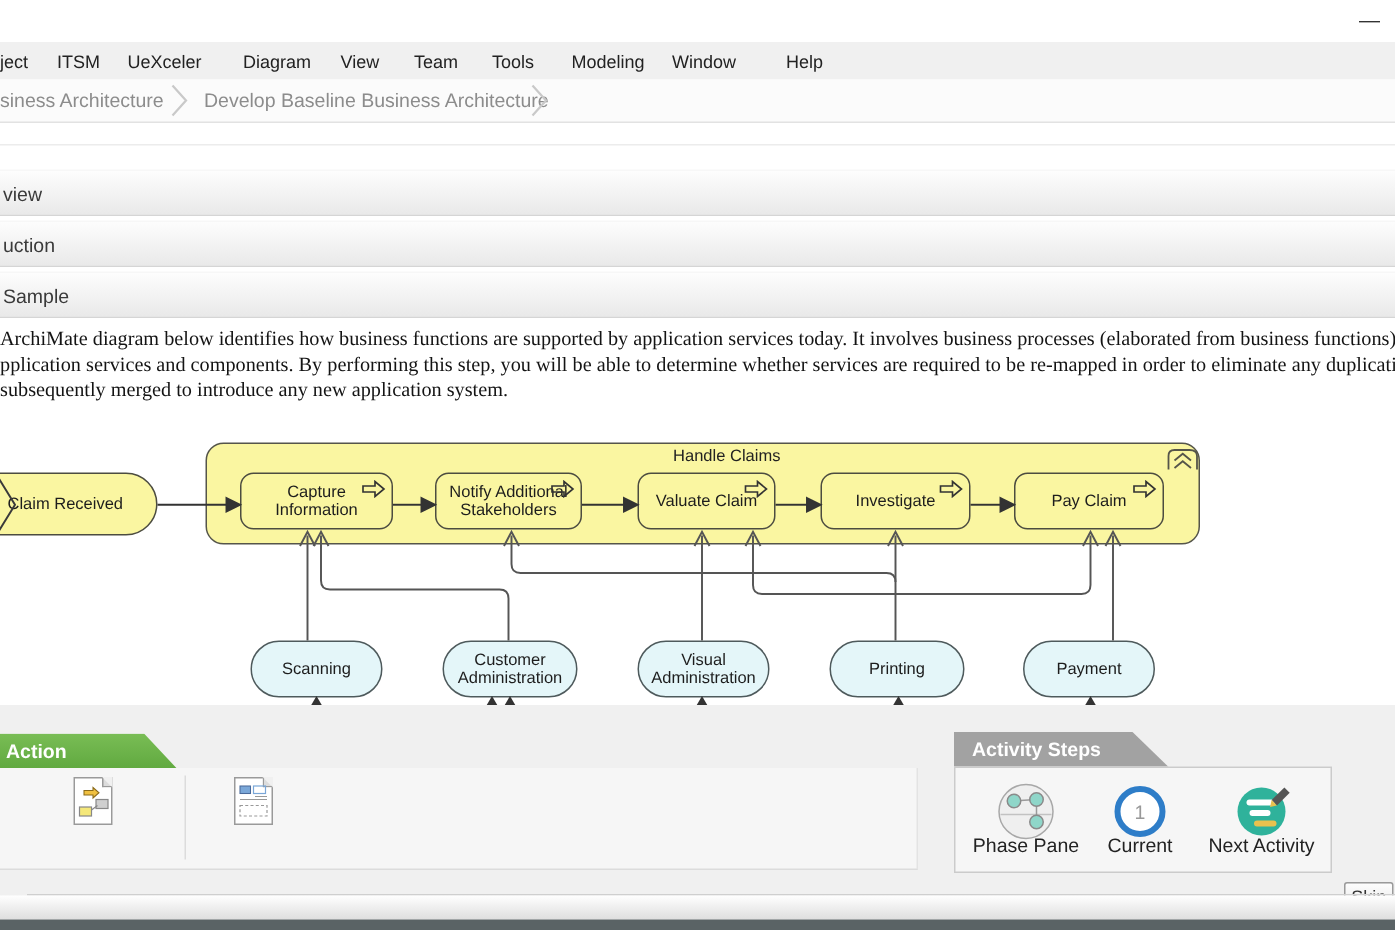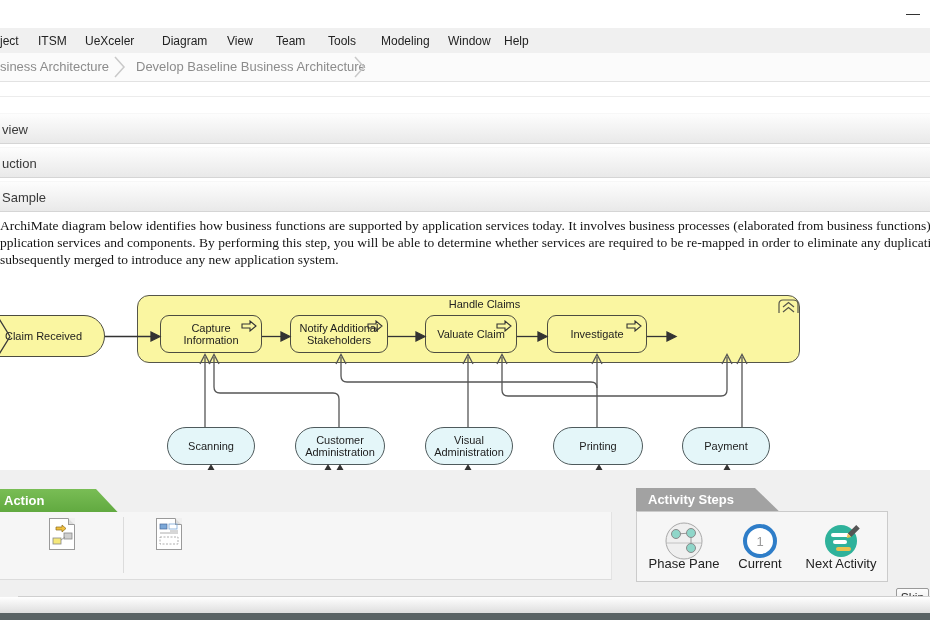--- a/index.html
+++ b/index.html
@@ -75,21 +75,21 @@
   <div class="abs menubar"></div>
   <div class="abs menu-item" style="left:0">ject</div>
   <div class="abs menu-item" style="left:38px">ITSM</div>
   <div class="abs menu-item" style="left:85px">UeXceler</div>
   <div class="abs menu-item" style="left:162px">Diagram</div>
   <div class="abs menu-item" style="left:227px">View</div>
   <div class="abs menu-item" style="left:276px">Team</div>
   <div class="abs menu-item" style="left:328px">Tools</div>
   <div class="abs menu-item" style="left:381px">Modeling</div>
   <div class="abs menu-item" style="left:448px">Window</div>
-  <div class="abs menu-item" style="left:504px">Help</div>
+  <div class="abs menu-item" style="left:524px">Help</div>
 
   <div class="abs crumbbar"></div>
   <div class="abs crumb" style="left:0">siness Architecture</div>
   <svg class="abs crumb-chev" style="left:113px" width="14" height="22">
     <polyline points="2,1 11,11 2,21" fill="none" stroke="#c9c9c9" stroke-width="1.5"></polyline>
   </svg>
   <div class="abs crumb" style="left:136px">Develop Baseline Business Architecture</div>
   <svg class="abs crumb-chev" style="left:353px" width="14" height="22">
     <polyline points="2,1 11,11 2,21" fill="none" stroke="#c9c9c9" stroke-width="1.5"></polyline>
   </svg>
@@ -135,20 +135,26 @@
       </svg>
   </div>
   <div class="abs proc" style="left:547px;width:100px">
     <span>Investigate</span>
     <svg class="proc-ico" width="16" height="12">
         <path d="M1,4 L9,4 L9,1 L15,6 L9,11 L9,8 L1,8 Z" fill="none" stroke="#333" stroke-width="1.1"></path>
       </svg>
   </div>
   <div class="abs proc" style="left:425px;width:92px">
     <span>Valuate Claim</span>
+    <svg class="proc-ico" width="16" height="12">
+        <path d="M1,4 L9,4 L9,1 L15,6 L9,11 L9,8 L1,8 Z" fill="none" stroke="#333" stroke-width="1.1"></path>
+      </svg>
+  </div>
+  <div class="abs proc" style="left:676px;width:100px">
+    <span>Pay Claim</span>
     <svg class="proc-ico" width="16" height="12">
         <path d="M1,4 L9,4 L9,1 L15,6 L9,11 L9,8 L1,8 Z" fill="none" stroke="#333" stroke-width="1.1"></path>
       </svg>
   </div>
 
   <div class="abs svc" style="left:167px;width:88px">
       <span>Scanning</span>
     </div>
   <div class="abs svc" style="left:295px;width:90px">
       <span>Customer Administration</span>

